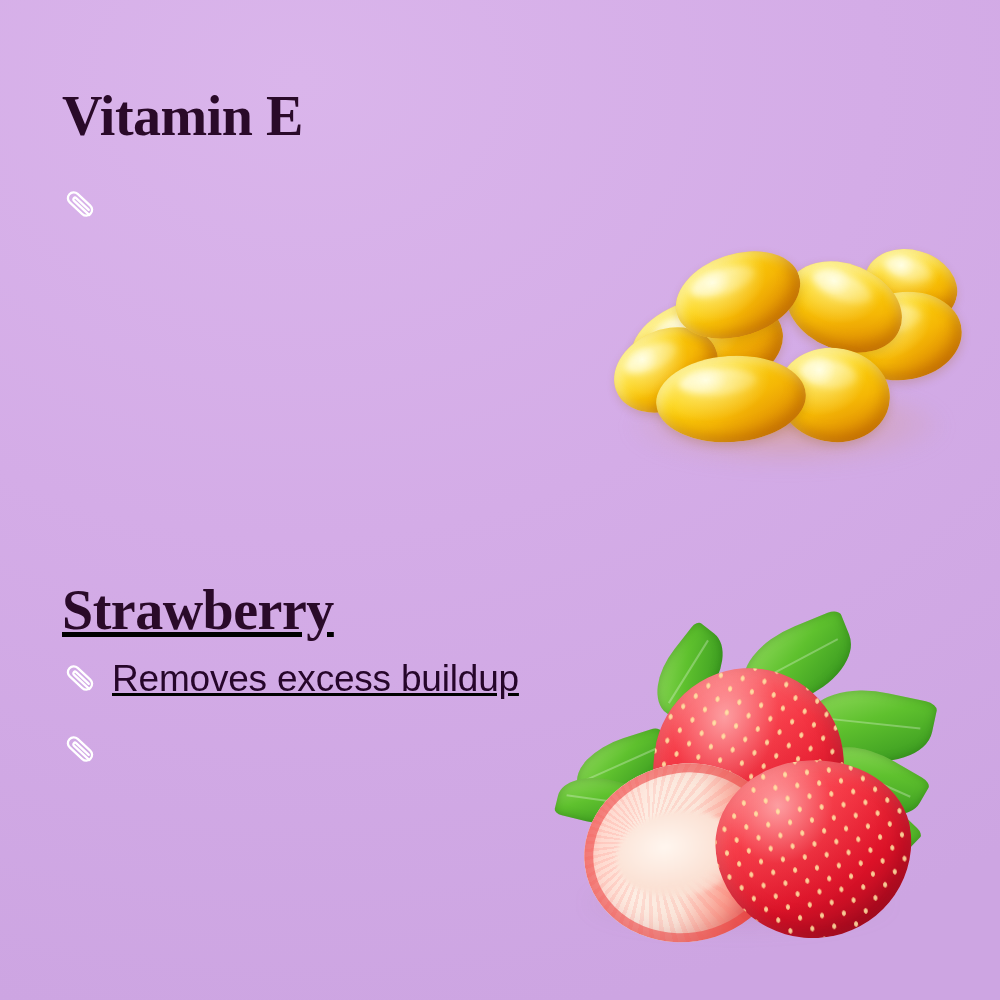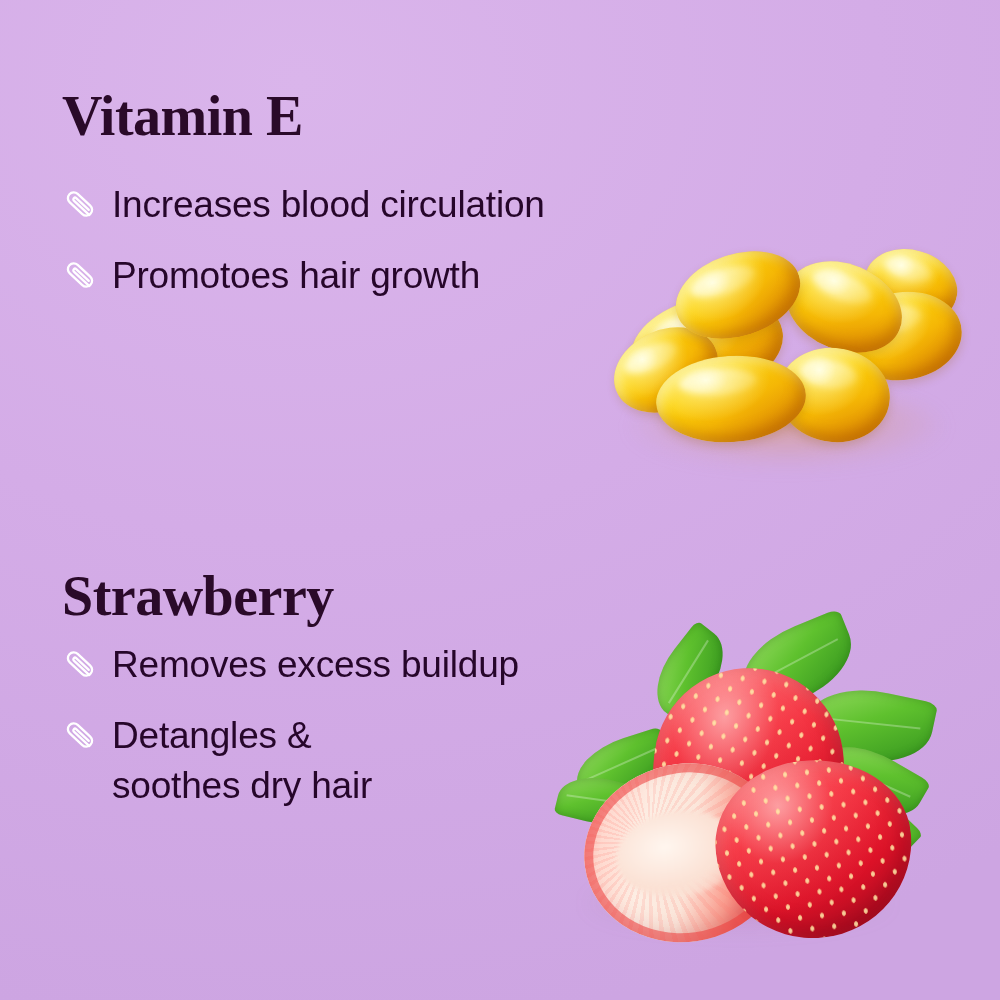--- a/index.html
+++ b/index.html
@@ -15,21 +15,21 @@
     background: #d6afe8;
     background-image:
       radial-gradient(120% 95% at 30% 8%, #dab5eb 0%, #d4ace7 48%, #cda5e2 100%);
     font-family: "Liberation Sans", "DejaVu Sans", sans-serif;
     -webkit-font-smoothing: antialiased;
   }
 
   
   .section { position: absolute; left: 62px; }
   #section-vitamin-e { top: 86px; }
-  #section-strawberry { top: 566px; }
+  #section-strawberry { top: 580px; text-decoration: underline; }
 
   .section-heading {
     font-family: "Liberation Serif", "DejaVu Serif", serif;
     font-weight: 700;
     font-size: 56px;
     line-height: 60px;
     letter-spacing: -0.5px;
     color: #2a0a29;
     margin: 0;
     white-space: nowrap;
@@ -243,34 +243,22 @@
 
       <li class="benefit-item">
         <span class="clip-icon">
           <svg viewBox="0 0 36 36" xmlns="http://www.w3.org/2000/svg" aria-hidden="true">
             <g transform="rotate(-45 18 18)">
               <rect x="12.2" y="3.6" width="11.6" height="28.8" rx="5.8" ry="5.8" fill="none" stroke="#ffffff" stroke-width="2.3"></rect>
               <path d="M16.3 32.4 V11.2 a1.7 1.7 0 0 1 3.4 0 V28.4" fill="none" stroke="#ffffff" stroke-width="2.3" stroke-linecap="round"></path>
             </g>
           </svg>
         </span>
-        <span class="benefit-text">Increases blood circulation</span>
       </li>
 
-      <li class="benefit-item">
-        <span class="clip-icon">
-          <svg viewBox="0 0 36 36" xmlns="http://www.w3.org/2000/svg" aria-hidden="true">
-            <g transform="rotate(-45 18 18)">
-              <rect x="12.2" y="3.6" width="11.6" height="28.8" rx="5.8" ry="5.8" fill="none" stroke="#ffffff" stroke-width="2.3"></rect>
-              <path d="M16.3 32.4 V11.2 a1.7 1.7 0 0 1 3.4 0 V28.4" fill="none" stroke="#ffffff" stroke-width="2.3" stroke-linecap="round"></path>
-            </g>
-          </svg>
-        </span>
-        <span class="benefit-text">Promotoes hair growth</span>
-      </li>
 
 
 
     </ul>
   </div>
 
   <div id="capsules">
     <div id="capsule-shadow"></div>
     <div class="capsule" id="cap-8"></div>
     <div class="capsule" id="cap-4"></div>
@@ -301,22 +289,20 @@
 
       <li class="benefit-item">
         <span class="clip-icon">
           <svg viewBox="0 0 36 36" xmlns="http://www.w3.org/2000/svg" aria-hidden="true">
             <g transform="rotate(-45 18 18)">
               <rect x="12.2" y="3.6" width="11.6" height="28.8" rx="5.8" ry="5.8" fill="none" stroke="#ffffff" stroke-width="2.3"></rect>
               <path d="M16.3 32.4 V11.2 a1.7 1.7 0 0 1 3.4 0 V28.4" fill="none" stroke="#ffffff" stroke-width="2.3" stroke-linecap="round"></path>
             </g>
           </svg>
         </span>
-        <span class="benefit-text">Detangles &amp;
-soothes dry hair</span>
       </li>
 
     </ul>
   </div>
 
   <div id="strawberries">
     <div id="berry-shadow"></div>
 
     <div class="leaf" id="leaf-d"></div>
     <div class="leaf" id="leaf-a"></div>

